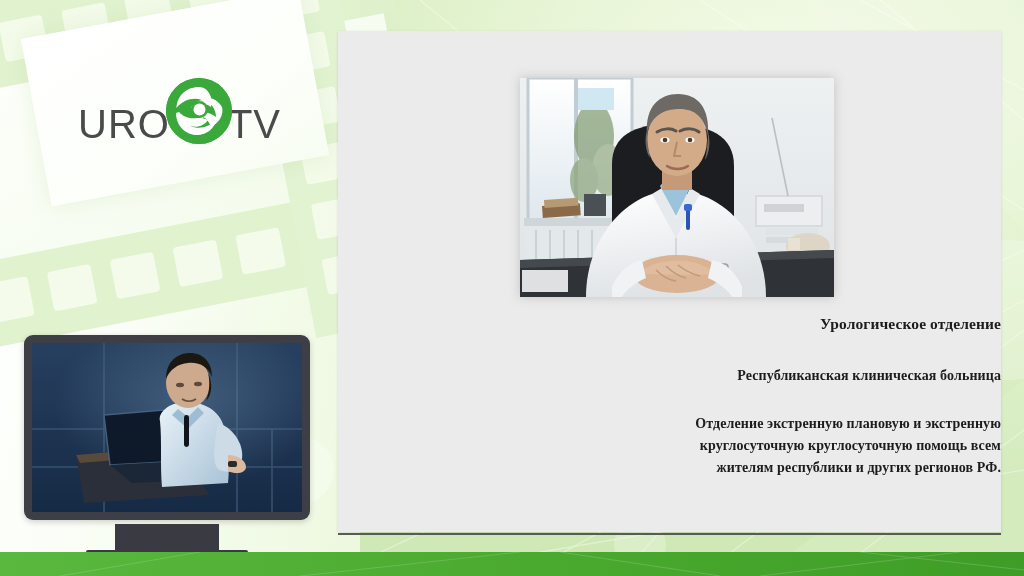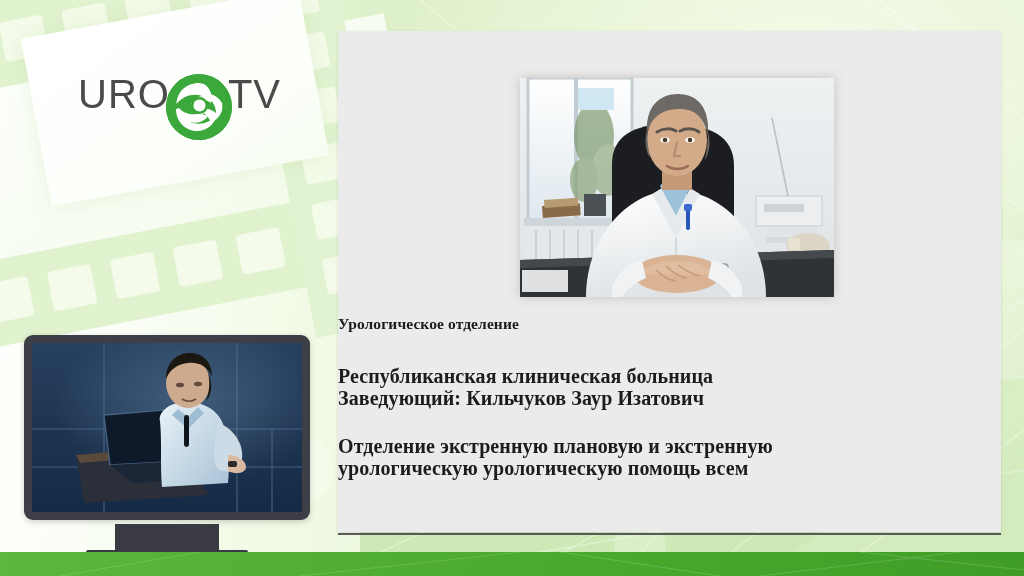--- a/index.html
+++ b/index.html
@@ -85,21 +85,21 @@
     background: linear-gradient(155deg, #ffffff 0%, #fdfffb 60%, #f7fdf2 100%);
     box-shadow: 0 0 22px rgba(180, 215, 150, .25);
   }
 
   
   .logo {
     position: absolute;
     left: 78px; top: 74px;
     width: 180px; height: 70px;
     display: flex;
-    align-items: flex-start;
+    align-items: flex-end;
     gap: 0px;
   }
   .logo-uro, .logo-tv {
     font-family: "Liberation Sans", "DejaVu Sans", sans-serif;
     font-size: 40px;
     font-weight: 400;
     letter-spacing: 1px;
     color: #4a4a4a;
     line-height: 1;
   }
@@ -177,27 +177,27 @@
     background: #cfd4d8;
     box-shadow: 0 0 10px rgba(120,120,120,.35);
   }
   .doctor-photo svg { display: block; }
 
   
   .text-block {
     position: absolute;
     left: 0; top: 282px;
     width: 663px;
-    text-align: left;
+    text-align: right;
     color: #1c1c1c;
   }
   .t-line {
     font-family: "Liberation Serif", "DejaVu Serif", serif;
     font-weight: bold;
-    font-size: 20px;
+    font-size: 14px;
     line-height: 22px;
     letter-spacing: .1px;
   }
   .t-title { font-size: 15.5px; }
   .gap-lg { height: 30px; }
   .gap-md { height: 26px; }
 </style>
 </head>
 <body>
 
@@ -471,22 +471,22 @@
         <path d="M222 208 C214 192 204 184 192 182 L188 200 C198 204 208 212 212 219 L222 219 Z" fill="#f0f2f3"></path>
 
         <rect width="314" height="219" fill="none"></rect>
       </svg>
     </div>
 
     <div class="text-block">
       <div class="t-line t-title">Урологическое отделение</div>
       <div class="gap-lg"></div>
       <div class="t-line">Республиканская клиническая больница</div>
-      <div class="t-line">Заведующий: Кильчуков Заур Изатович</div>
       <div class="gap-md"></div>
       <div class="t-line">Отделение экстренную плановую и экстренную</div>
-      <div class="t-line">урологическую урологическую помощь всем</div>
+      <div class="t-line">круглосуточную круглосуточную помощь всем</div>
+      <div class="t-line">жителям республики и других регионов РФ.</div>
     </div>
 
   </div>
   <div class="panel-underline"></div>
 
 </div>
 
 </body></html>

